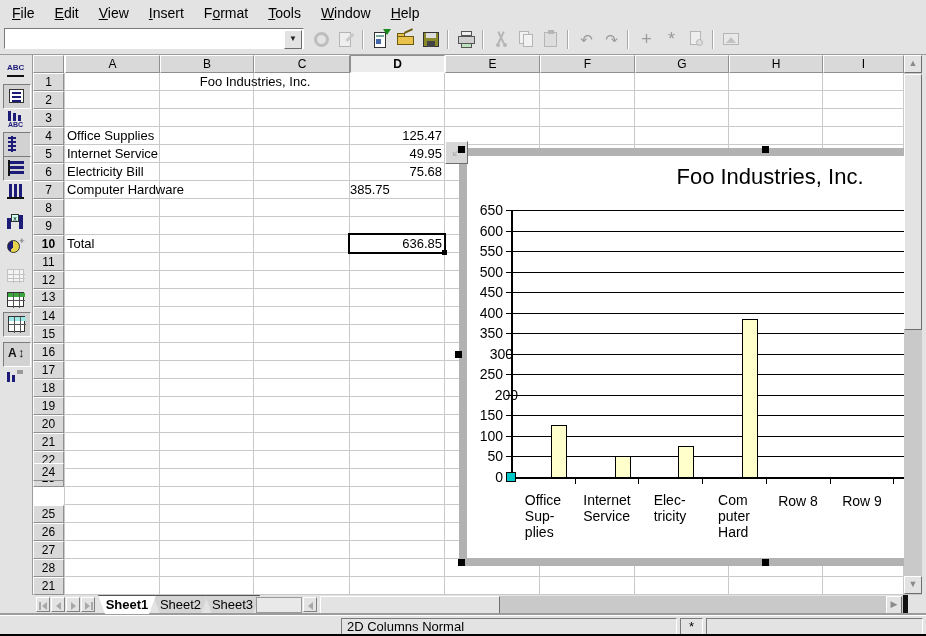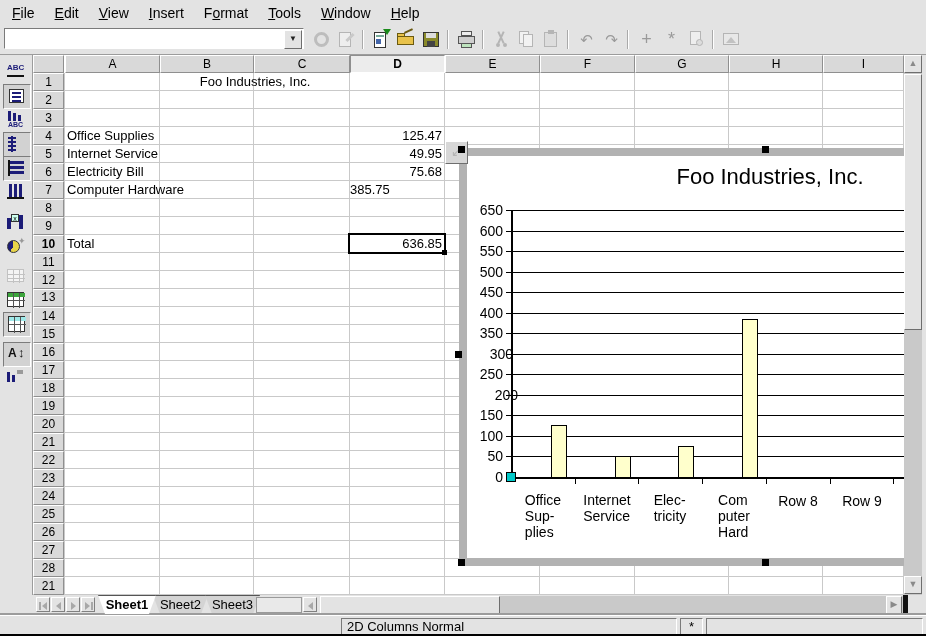--- a/index.html
+++ b/index.html
@@ -287,21 +287,21 @@
       <div class="rowhdr" style="top: 252px;">14</div>
       <div class="rowhdr" style="top: 270px;">15</div>
       <div class="rowhdr" style="top: 288px;">16</div>
       <div class="rowhdr" style="top: 306px;">17</div>
       <div class="rowhdr" style="top: 324px;">18</div>
       <div class="rowhdr" style="top: 342px;">19</div>
       <div class="rowhdr" style="top: 360px;">20</div>
       <div class="rowhdr" style="top: 378px;">21</div>
       <div class="rowhdr" style="top: 396px;">22</div>
       <div class="rowhdr" style="top: 414px;">23</div>
-      <div class="rowhdr" style="top: 432px;">24</div>
+      <div class="rowhdr" style="top: 408px;">24</div>
       <div class="rowhdr" style="top: 450px;">25</div>
       <div class="rowhdr" style="top: 468px;">26</div>
       <div class="rowhdr" style="top: 486px;">27</div>
       <div class="rowhdr" style="top: 504px;">28</div>
       <div class="rowhdr" style="top: 522px;">21</div>
       <div class="gridv" style="left: 31px; top: 18px; width: 1px; height: 522px;"></div>
       <div class="gridv" style="left: 126px; top: 18px; width: 1px; height: 522px;"></div>
       <div class="gridv" style="left: 220px; top: 18px; width: 1px; height: 522px;"></div>
       <div class="gridv" style="left: 316px; top: 18px; width: 1px; height: 522px;"></div>
       <div class="gridv" style="left: 411px; top: 18px; width: 1px; height: 522px;"></div>

